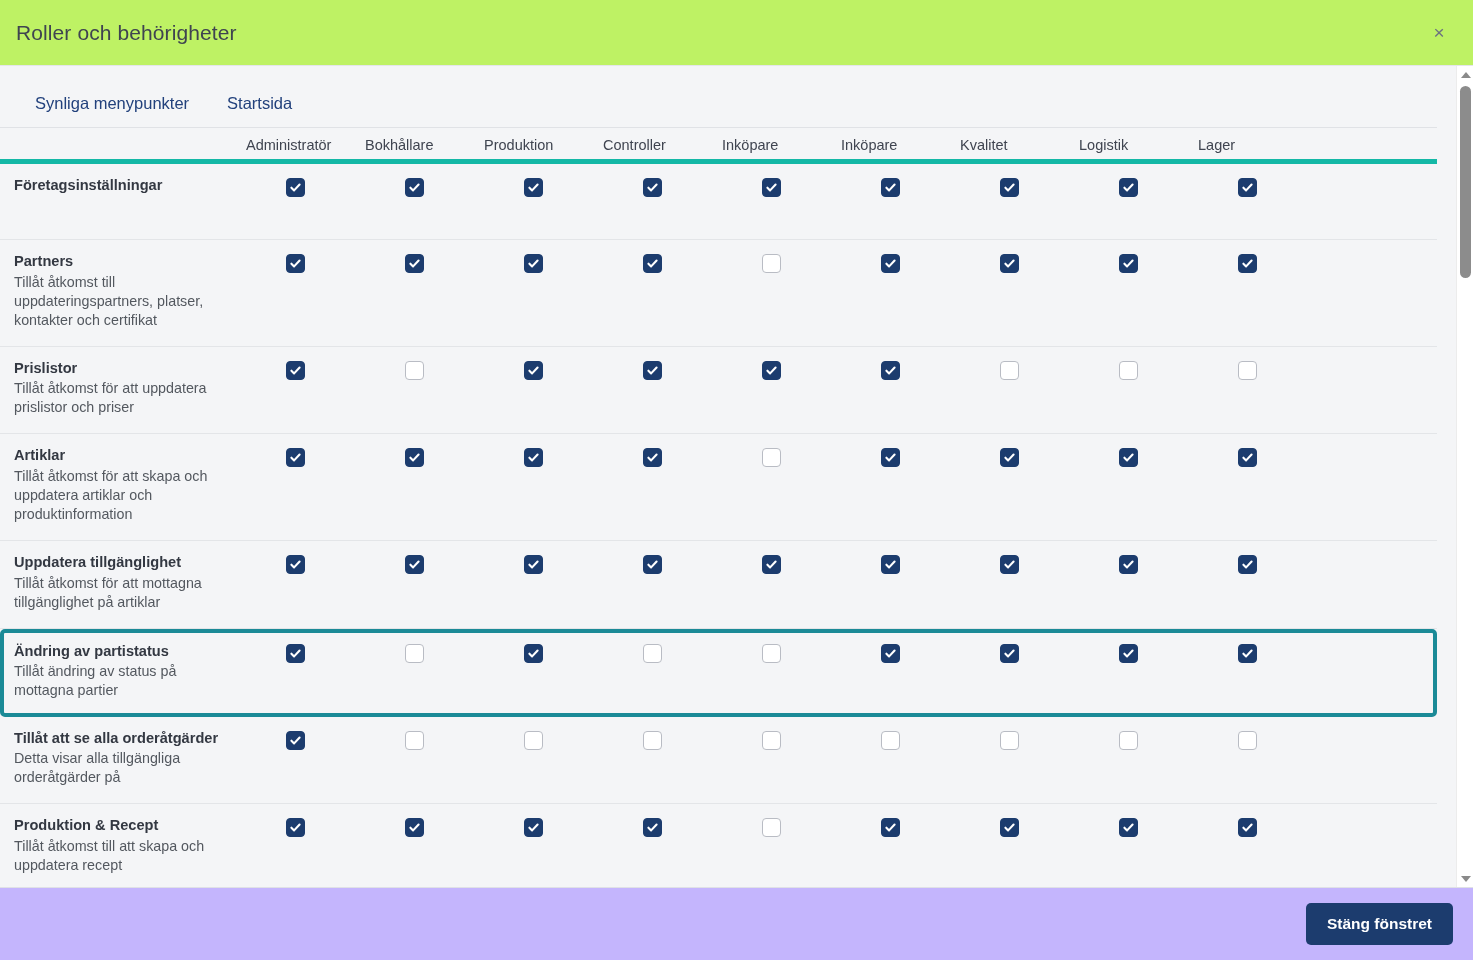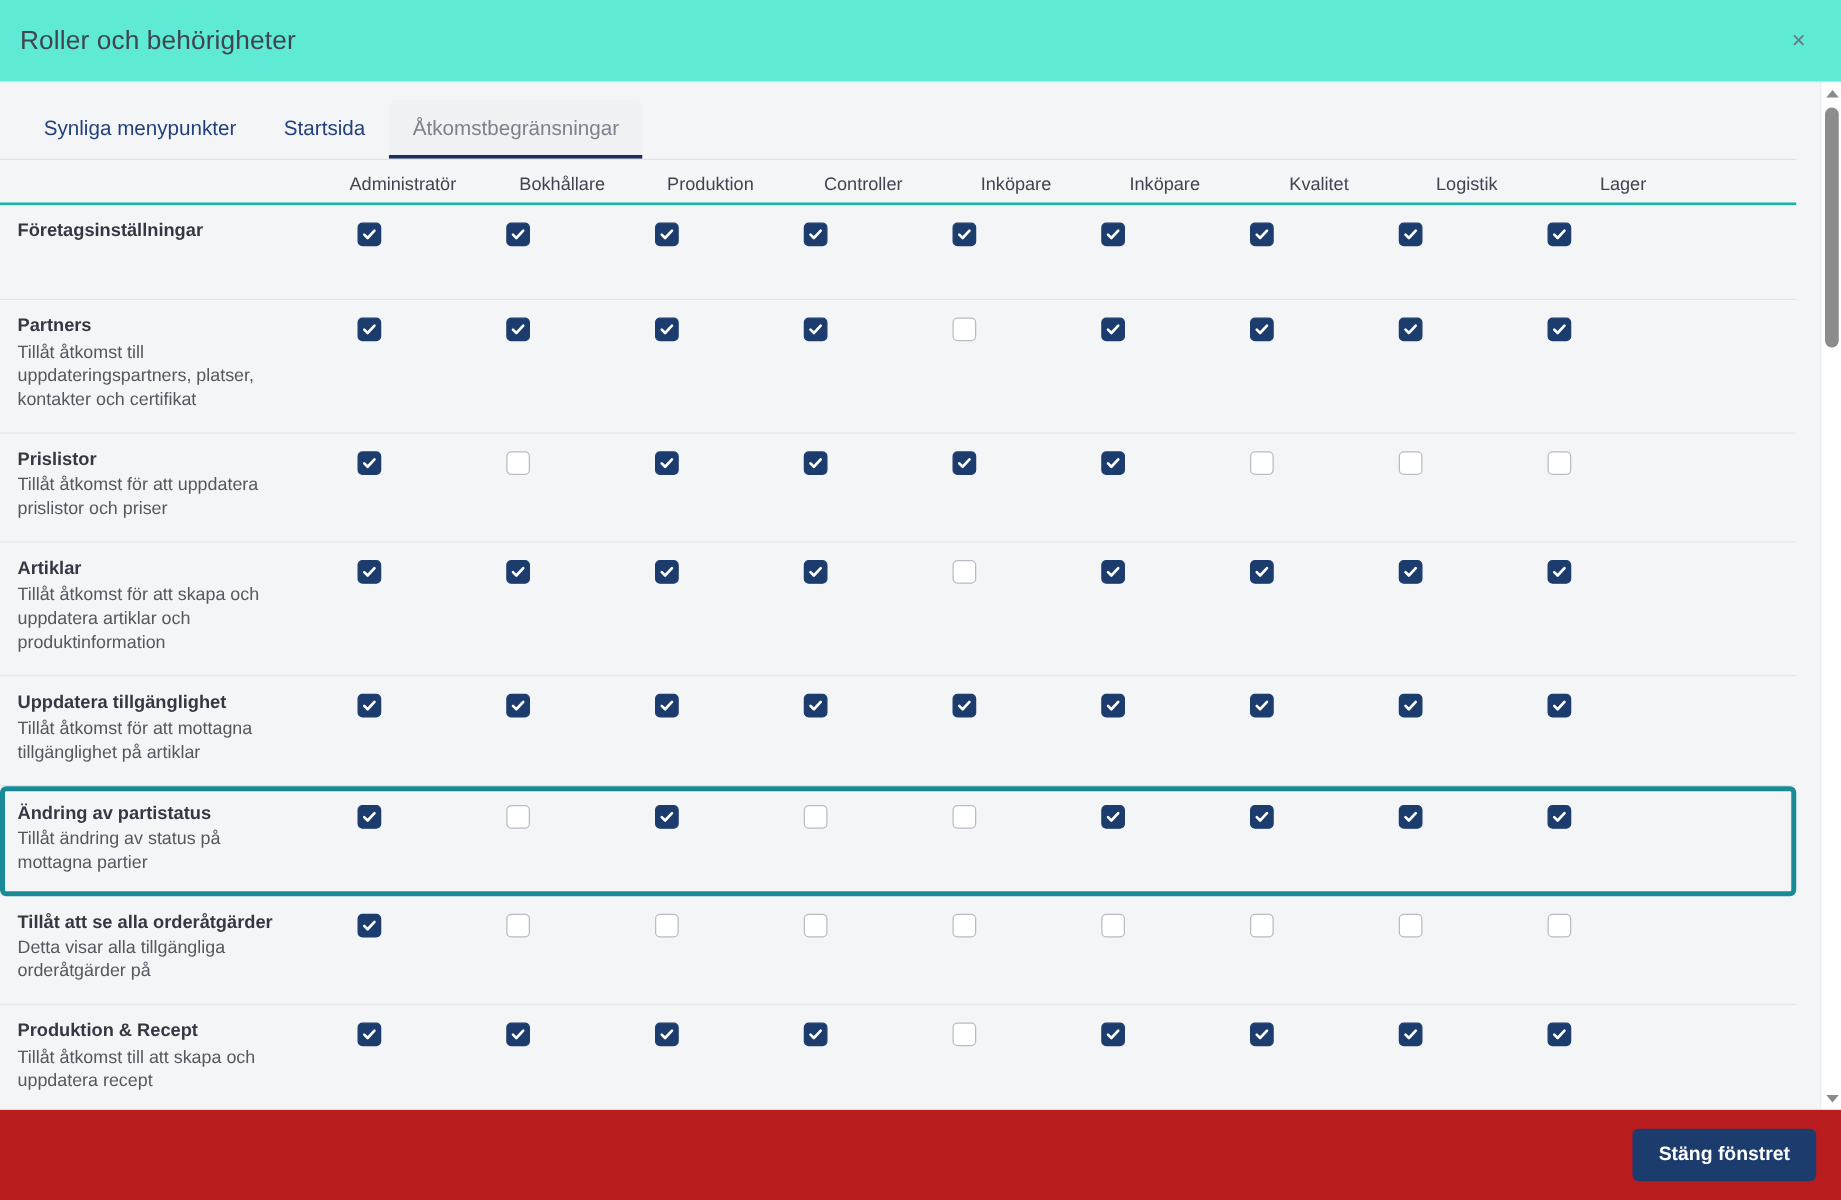--- a/index.html
+++ b/index.html
@@ -17,21 +17,21 @@
     background: #f4f5f7;
     display: flex;
     flex-direction: column;
   }
 
   
   .modal-header {
     position: relative;
     height: 66px;
     min-height: 66px;
-    background: #5eead4;
+    background: #bef264;
     border-bottom: 1px solid #e4e6ea;
     display: flex;
     align-items: center;
   }
   .modal-title {
     font-size: 21px;
     font-weight: 400;
     color: #3f4450;
     letter-spacing: .1px;
     padding-left: 16px;
@@ -95,23 +95,22 @@
 
   
   .perm-table {
     margin: 0 18px 0 0;
     padding: 0;
   }
   .perm-header {
     display: flex;
     align-items: flex-end;
     height: 36px;
-    border-bottom: 2px solid #14b8a6;
+    border-bottom: 5px solid #14b8a6;
     padding-left: 14px;
-    text-align: right;
   }
   .col-label-cell {
     width: 232px;
     min-width: 232px;
   }
   .role-col {
     width: 119px;
     min-width: 119px;
     font-size: 14.5px;
     color: #3f4450;
@@ -214,21 +213,21 @@
     height: 192px;
     background: #8c8c8c;
     border-radius: 6px;
     cursor: pointer;
   }
 
   
   .modal-footer {
     height: 72px;
     min-height: 72px;
-    background: #b91c1c;
+    background: #c4b5fd;
     display: flex;
     align-items: center;
     justify-content: flex-end;
     padding-right: 20px;
   }
   .primary-btn {
     background: #1c3c6e;
     color: #ffffff;
     font-size: 15.5px;
     font-weight: bold;
@@ -248,21 +247,20 @@
     <div class="modal-title">Roller och behörigheter</div>
     <button class="close-btn">×</button>
   </div>
 
   <div class="modal-body">
     <div class="body-inner">
 
       <div class="tabs">
         <div class="tab">Synliga menypunkter</div>
         <div class="tab">Startsida</div>
-        <div class="tab active">Åtkomstbegränsningar</div>
       </div>
 
       <div class="perm-table">
         <div class="perm-header">
           <div class="col-label-cell"></div>
           <div class="role-col">Administratör</div>
           <div class="role-col">Bokhållare</div>
           <div class="role-col">Produktion</div>
           <div class="role-col">Controller</div>
           <div class="role-col">Inköpare</div>

